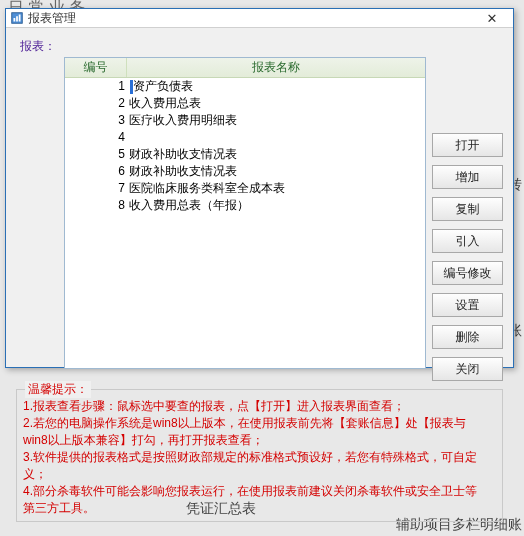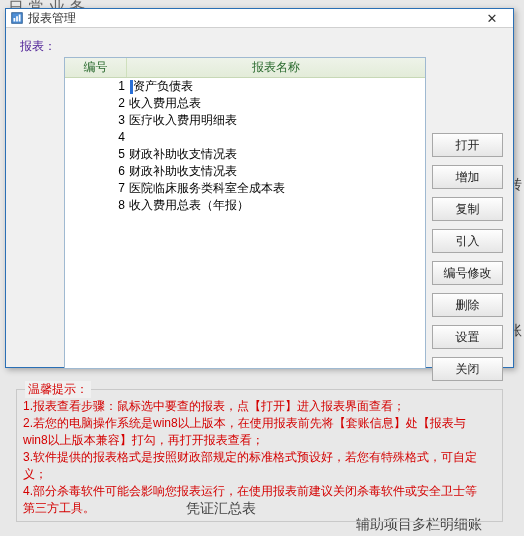--- a/index.html
+++ b/index.html
@@ -159,21 +159,21 @@
     padding: 0 3px;
     color: #d40000;
   }
 </style>
 </head>
 <body>
 
 <div class="bg-text" style="left:8px;top:-2px;font-size:16px;color:#666;">日 常 业 务</div>
 <div class="bg-text" style="right:2px;top:176px;">转</div>
 <div class="bg-text" style="right:2px;top:322px;">账</div>
-<div class="bg-text" style="left:356px;bottom:2px;">辅助项目多栏明细账</div>
+<div class="bg-text" style="left:396px;bottom:2px;">辅助项目多栏明细账</div>
 <div class="bg-text" style="left:186px;bottom:18px;">凭证汇总表</div>
 
 <div class="dialog">
   <div class="titlebar">
     <svg class="titlebar-icon" viewBox="0 0 16 16">
       <rect x="2" y="2" width="12" height="12" fill="#4f8fd6" stroke="#25588f"></rect>
       <rect x="4" y="8" width="2" height="4" fill="#fff"></rect>
       <rect x="7" y="6" width="2" height="6" fill="#fff"></rect>
       <rect x="10" y="4" width="2" height="8" fill="#fff"></rect>
     </svg>
@@ -224,22 +224,22 @@
             </div>
           </div>
       </div>
 
       <div class="btn-col">
         <div class="btn">打开</div>
         <div class="btn">增加</div>
         <div class="btn">复制</div>
         <div class="btn">引入</div>
         <div class="btn">编号修改</div>
+        <div class="btn">设置</div>
         <div class="btn">删除</div>
-        <div class="btn">设置</div>
         <div class="btn">关闭</div>
       </div>
     </div>
 
     <div class="hints">
       <div class="hints-legend">温馨提示：</div>
       <div>1.报表查看步骤：鼠标选中要查的报表，点【打开】进入报表界面查看；</div>
       <div>2.若您的电脑操作系统是win8以上版本，在使用报表前先将【套账信息】处【报表与win8以上版本兼容】打勾，再打开报表查看；</div>
       <div>3.软件提供的报表格式是按照财政部规定的标准格式预设好，若您有特殊格式，可自定义；</div>
       <div>4.部分杀毒软件可能会影响您报表运行，在使用报表前建议关闭杀毒软件或安全卫士等第三方工具。</div>

